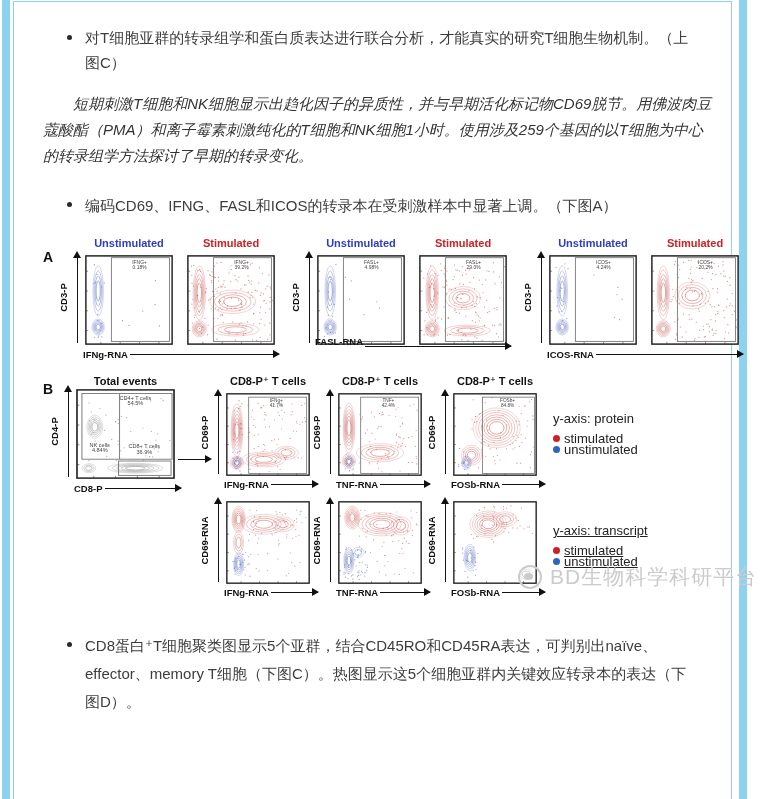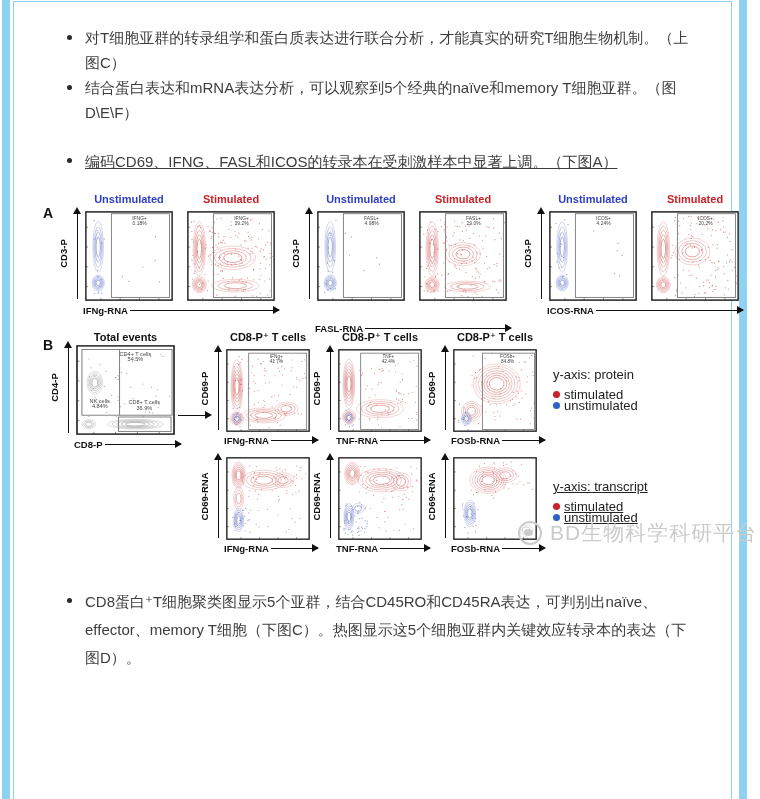--- a/index.html
+++ b/index.html
@@ -12,21 +12,21 @@
   .bar{position:absolute;top:0;height:799px;background:var(--border);}
   .bar.left{left:2px;width:8px;}
   .bar.right{left:739px;width:8px;}
   .inner-frame{position:absolute;left:13px;top:1px;width:719px;height:810px;
        border:1.5px solid var(--border);border-bottom:none;box-sizing:border-box;}
   .content{position:absolute;left:13px;top:1px;width:722px;padding:8px 20px 0 30px;box-sizing:border-box;}
   ul{list-style:none;margin:16px;padding:0;}
   li{position:relative;padding-left:26px;font-size:15px;}
   li::before{content:'';position:absolute;left:8px;top:10px;width:5px;height:5px;border-radius:50%;background:#2a2a2a;}
   ul.top li{line-height:25px;margin:0;}
-  ul.mid li{line-height:27px;margin-bottom:15px;text-decoration:underline;}
+  ul.mid li{line-height:27px;margin-bottom:15px;}
   ul.bottom li{line-height:28px;}
   .heading{margin-top:13px;font-size:15.5px;font-weight:bold;color:var(--heading);line-height:20px;}
   .para{margin-top:11px;font-size:15px;font-style:italic;line-height:26px;text-indent:2em;color:#333;}
   ul.mid{margin-top:23px;}
   ul.bottom{margin-top:5px;}
   
   #figure-root{position:relative;margin:16px 0 0 -30px;width:760px;height:392px;}
   #figure-root *{box-sizing:border-box;}
   .plabel{position:absolute;font-size:14px;font-weight:bold;color:#111;}
   .ptitle{position:absolute;font-size:11px;font-weight:bold;text-align:center;white-space:nowrap;}
@@ -57,22 +57,22 @@
 </head>
 <body>
 
 <div class="bar left"></div>
 <div class="bar right"></div>
 <div class="inner-frame"></div>
 
 <div class="content">
   <ul class="top">
       <li>对T细胞亚群的转录组学和蛋白质表达进行联合分析，才能真实的研究T细胞生物机制。（上图C）</li>
-      <li>结合蛋白表达和mRNA表达分析，可以观察到5个经典的naïve和memory T细胞亚群。（图D\E\F）</li>
     </ul>
+  <div class="para">短期刺激T细胞和NK细胞显示出趋化因子的异质性，并与早期活化标记物CD69脱节。用佛波肉豆蔻酸酯（PMA）和离子霉素刺激纯化的T细胞和NK细胞1小时。使用涉及259个基因的以T细胞为中心的转录组学方法探讨了早期的转录变化。</div>
   <ul class="mid">
       <li>编码CD69、IFNG、FASL和ICOS的转录本在受刺激样本中显著上调。（下图A）</li>
     </ul>
   <div id="figure-root">
       <div class="plabel" style="left: 30px; top: 14px;">A</div>
       <div class="ptitle" style="left: 72px; top: 2px; width: 88px; color: rgb(46, 62, 192);">Unstimulated</div>
       <div class="plotbox" style="left: 72px; top: 20px; width: 88px; height: 90px;">
         <svg width="88" height="90" viewBox="0 0 100 100" preserveAspectRatio="none">
           <rect x="1" y="1" width="98" height="98" fill="#fff" stroke="#1a1a1a" stroke-width="1.6"></rect>
           <line x1="1" y1="18" x2="3.5" y2="18" stroke="#333" stroke-width="0.6"></line>
@@ -527,21 +527,21 @@
           <circle cx="19.1" cy="71.9" r="0.7" fill="#c9524e" fill-opacity="0.65"></circle>
           <circle cx="21.7" cy="88.9" r="0.7" fill="#c9524e" fill-opacity="0.65"></circle>
           <circle cx="14.2" cy="31.7" r="0.7" fill="#c9524e" fill-opacity="0.65"></circle>
           <rect x="30" y="3" width="66" height="93" fill="none" stroke="#777" stroke-width="1"></rect>
           <text x="62" y="10" font-size="5.6" fill="#444" text-anchor="middle">FASL+</text>
           <text x="62" y="15.8" font-size="5.6" fill="#444" text-anchor="middle">29.0%</text>
         </svg>
       </div>
       <div class="varrow" style="left: 296px; top: 22px; height: 86px;"></div>
       <div class="ylab" style="left: 247px; top: 57px;">CD3-P</div>
-      <div class="xaxis" style="left: 302px; top: 131px; width: 196px;">
+      <div class="xaxis" style="left: 302px; top: 100px; width: 196px; align-items: flex-end;">
         <div class="xlab">FASL-RNA</div>
         <div class="arrow-line"></div>
       </div>
       <div class="ptitle" style="left: 536px; top: 2px; width: 88px; color: rgb(46, 62, 192);">Unstimulated</div>
       <div class="plotbox" style="left: 536px; top: 20px; width: 88px; height: 90px;">
         <svg width="88" height="90" viewBox="0 0 100 100" preserveAspectRatio="none">
           <rect x="1" y="1" width="98" height="98" fill="#fff" stroke="#1a1a1a" stroke-width="1.6"></rect>
           <line x1="1" y1="18" x2="3.5" y2="18" stroke="#333" stroke-width="0.6"></line>
           <line x1="18" y1="99" x2="18" y2="96.5" stroke="#333" stroke-width="0.6"></line>
           <line x1="1" y1="40" x2="3.5" y2="40" stroke="#333" stroke-width="0.6"></line>

